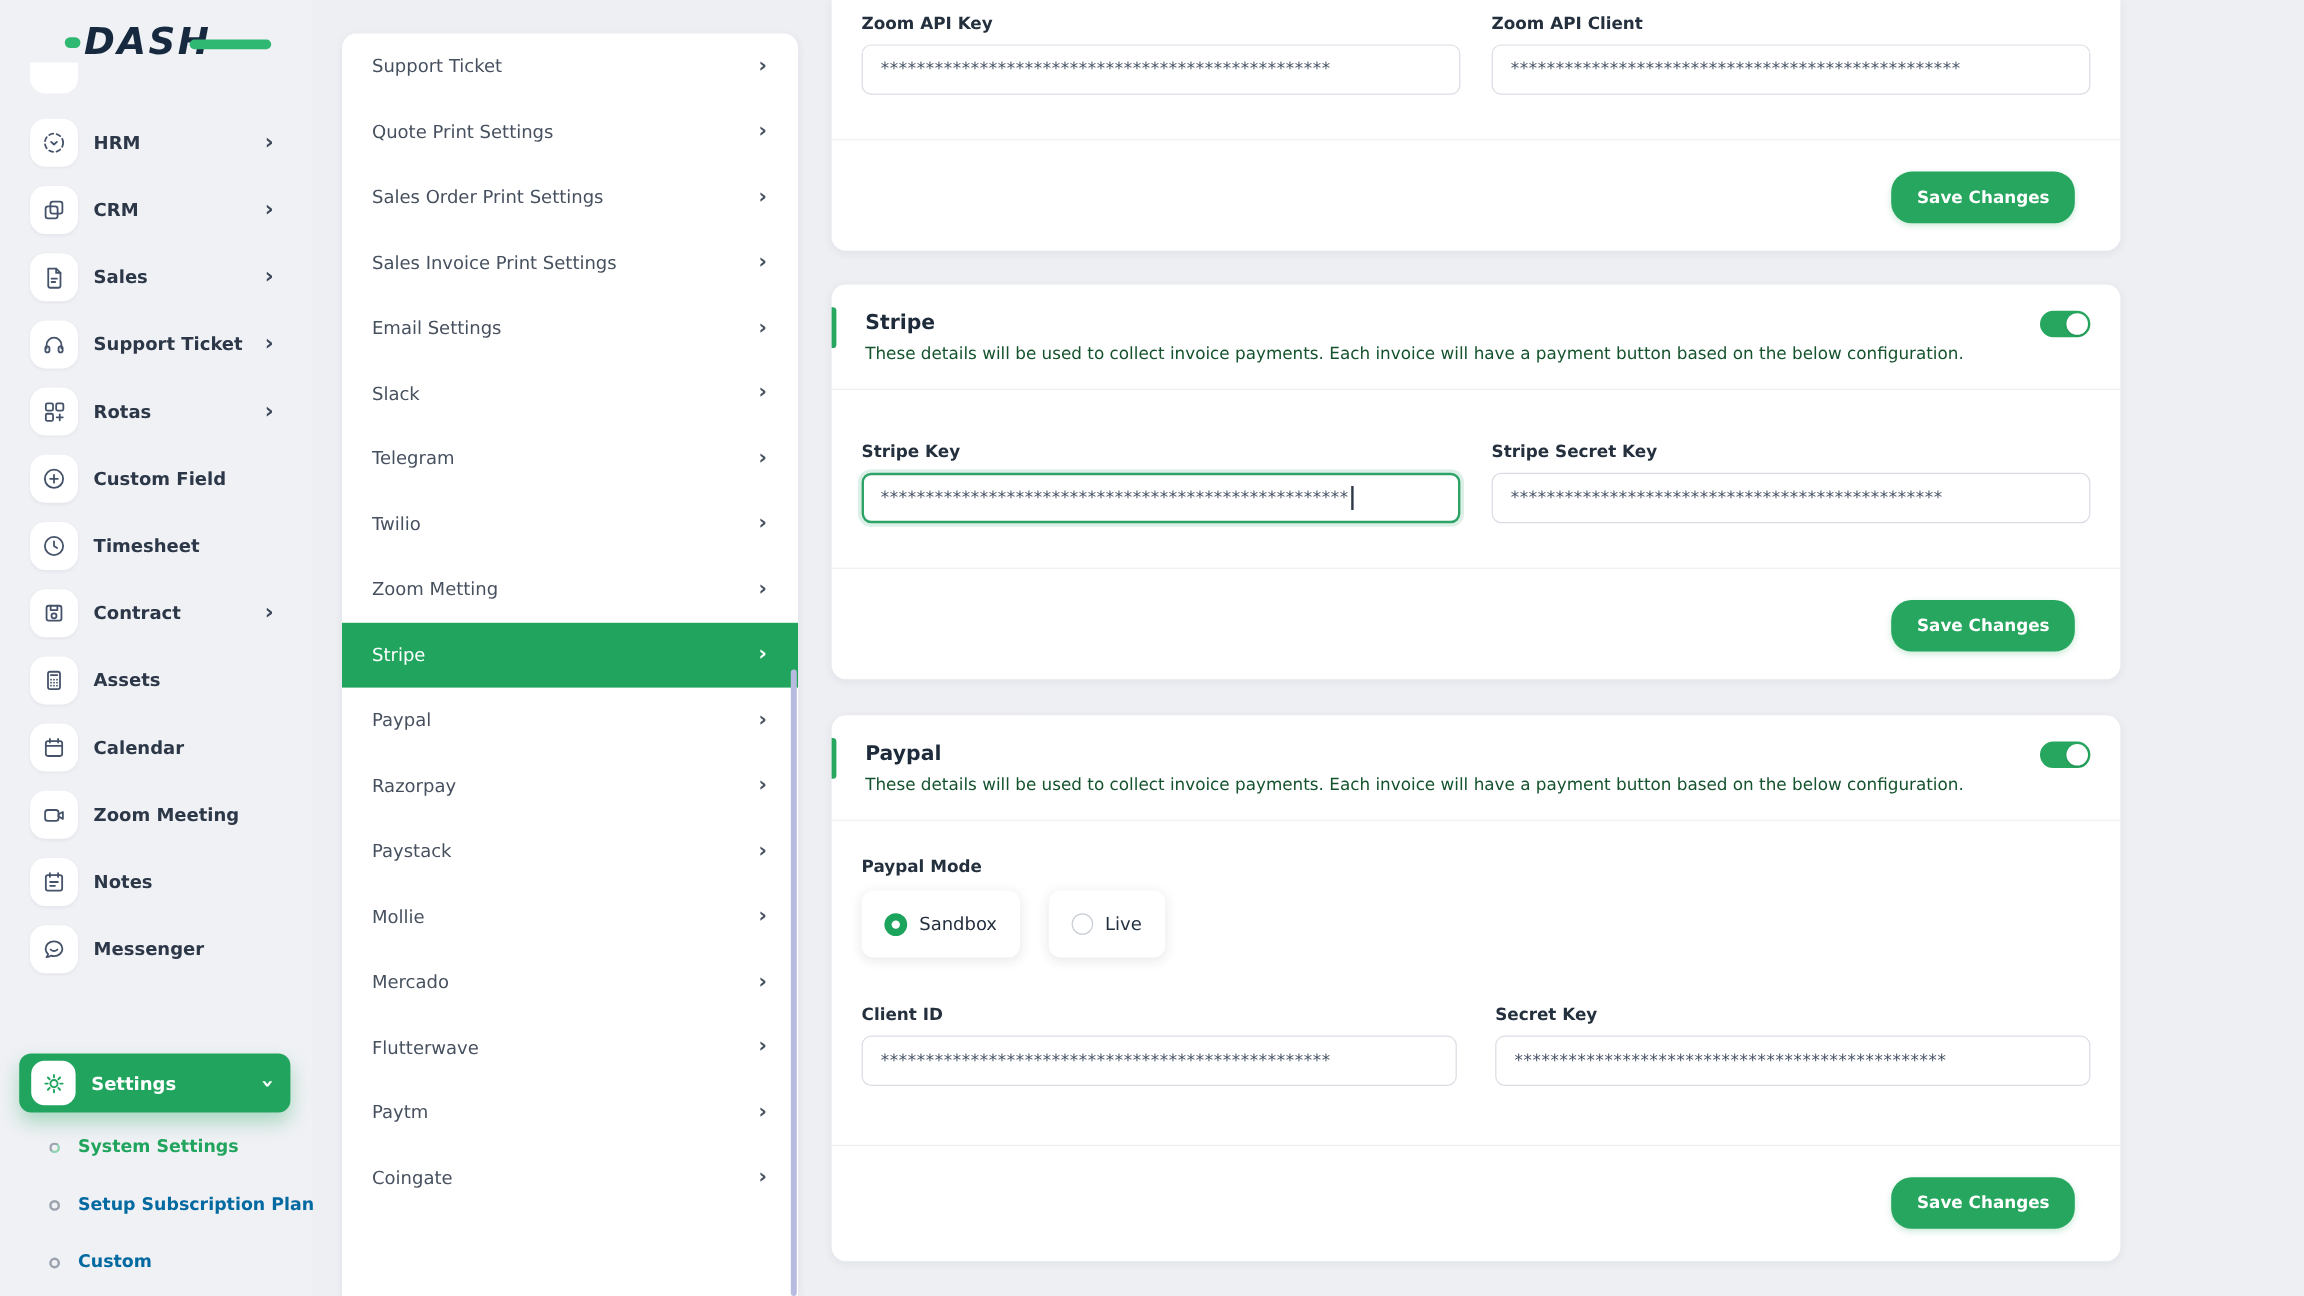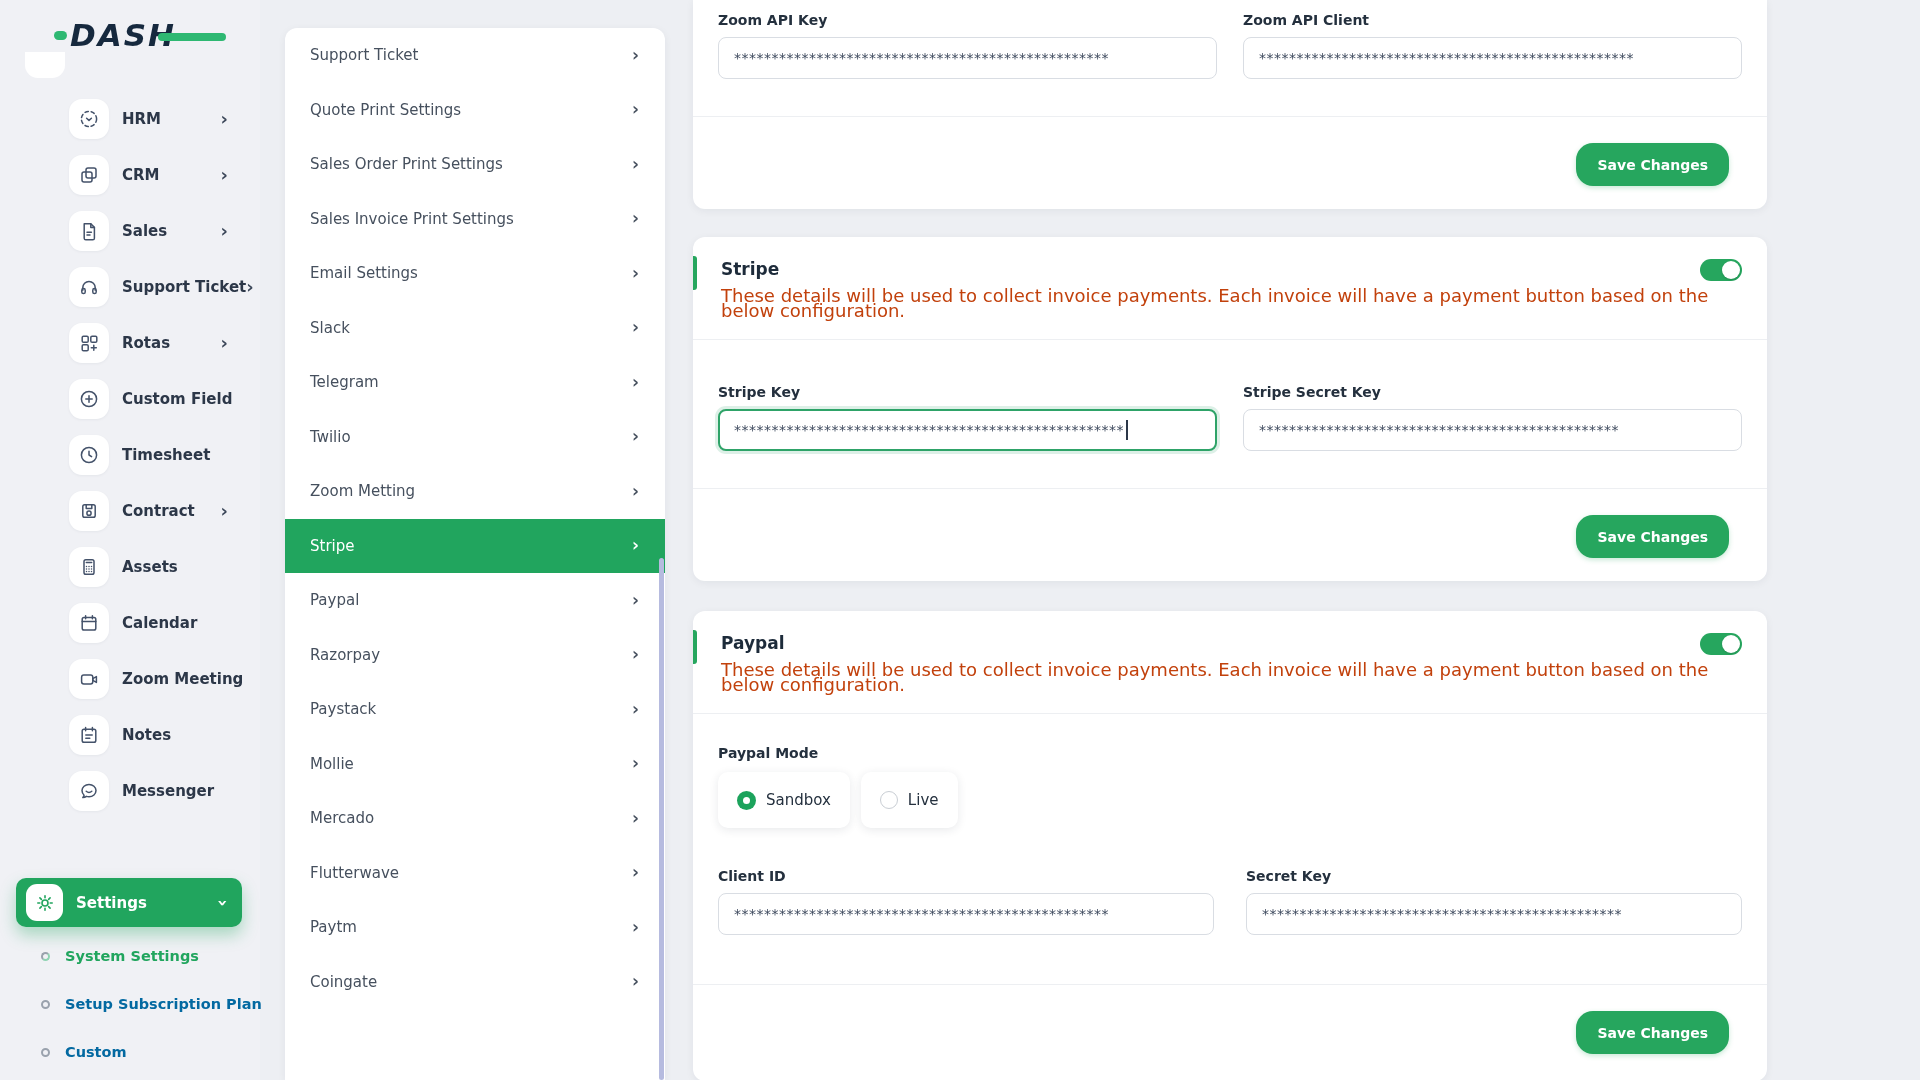--- a/index.html
+++ b/index.html
@@ -10,21 +10,21 @@
     font-family:"DejaVu Sans","Liberation Sans",sans-serif;
   }
   
   .sidebar { position:absolute; left:0; top:0; width:260px; height:1080px; background:#f0f1f5; }
   .logo { position:absolute; left:54px; top:14px; height:42px; display:flex; align-items:center; }
   .logo-dot { width:13px; height:9px; border-radius:5px; background:#2eb872; margin-right:3px; }
   .logo-text { font-size:31px; font-weight:900; letter-spacing:2px; color:#16293e; font-style:italic; }
   .logo-bar { position:absolute; left:104px; top:19px; width:68px; height:8px; border-radius:4px; background:#2eb872; }
   .menu-fragment { position:absolute; left:25px; top:52px; width:40px; height:26px; background:#fff; border-radius:0 0 13px 13px; }
   .menu-list { position:absolute; top:91px; left:0; width:260px; }
-  .menu-item { height:56px; display:flex; align-items:center; cursor:pointer;padding-left:44px; }
+  .menu-item { height:56px; display:flex; align-items:center; cursor:pointer; }
   .icon-box { width:40px; height:40px; margin-left:25px; border-radius:13px; background:#fff;
               display:flex; align-items:center; justify-content:center;
               box-shadow:0 1px 3px rgba(20,30,50,.05); flex:none; }
   .icon-box svg { stroke:#44526a; fill:none; stroke-width:1.5; stroke-linecap:round; stroke-linejoin:round; }
   .menu-label { margin-left:13px; font-size:15px; font-weight:600; color:#2c3748; white-space:nowrap; }
   .chev { margin-left:auto; margin-right:32px; color:#3c4759; font-size:18px; font-weight:700; line-height:1; }
   .chev::before { content:"\203A"; }
   .settings-pill { position:absolute; left:16px; top:878px; width:226px; height:49px;
                    background:#21a55e; border-radius:10px; display:flex; align-items:center;
                    box-shadow:0 8px 16px rgba(33,165,94,.35); cursor:pointer; }
@@ -66,27 +66,27 @@
   .input.focused { border:2px solid #2ea368; padding:0 14px; box-shadow:0 0 0 3px rgba(46,163,104,.16); }
   .caret { display:inline-block; width:2px; height:20px; background:#2c3748; margin-left:2px; flex:none; }
   .divider { height:1px; background:#edeff2; }
   .footer { display:flex; justify-content:flex-end; padding:26px 38px 23px 0; }
   .save-btn { background:#26a65e; color:#fff; font-size:14px; font-weight:600; height:43px;
               padding:0 21px; border-radius:17px; border:none; display:flex; align-items:center;
               font-family:inherit; cursor:pointer; box-shadow:0 2px 5px rgba(38,166,94,.25); }
   .sec-header { position:relative; padding:19px 25px 0 28px; }
   .accent { position:absolute; left:0; top:19px; width:4px; height:34px; background:#26a65e; border-radius:0 3px 3px 0; }
   .sec-title { font-size:17px; font-weight:700; color:#1d2b3a; line-height:26px; }
-  .sec-desc { font-size:18px; color:#c2410c; margin-top:6px; line-height:15px; }
+  .sec-desc { font-size:14px; color:#14532d; margin-top:6px; line-height:15px; }
   .toggle { position:absolute; right:25px; top:22px; width:42px; height:22px; border-radius:12px;
             background:#26a65e; cursor:pointer; }
   .toggle-knob { position:absolute; right:2px; top:2px; width:18px; height:18px; border-radius:50%;
                  background:#fff; box-shadow:0 1px 2px rgba(0,0,0,.15); }
   .mode-label { font-size:14px; font-weight:600; color:#24303e; padding:0 25px; margin-top:31px; }
-  .radio-row { display:flex; gap:11px; padding:0 25px; margin-top:11px; }
+  .radio-row { display:flex; gap:24px; padding:0 25px; margin-top:11px; }
   .radio-card { background:#fff; border-radius:10px; height:56px; display:flex; align-items:center;
                 padding:0 19px; box-shadow:0 2px 10px rgba(25,35,55,.10); cursor:pointer; }
   .radio-dot-checked { width:19px; height:19px; border-radius:50%; background:#1ca35c; position:relative; flex:none; }
   .radio-dot-checked::after { content:""; position:absolute; left:6px; top:6px; width:7px; height:7px;
                               border-radius:50%; background:#fff; }
   .radio-dot-unchecked { width:18px; height:18px; border-radius:50%; border:1.5px solid #c9ced4; background:#fff; flex:none; }
   .radio-label { margin-left:10px; font-size:15px; color:#24303e; }
   .mt44 { margin-top:44px; }
   .mt40 { margin-top:40px;gap:32px; }
   .div-b { margin-top:37px; }

